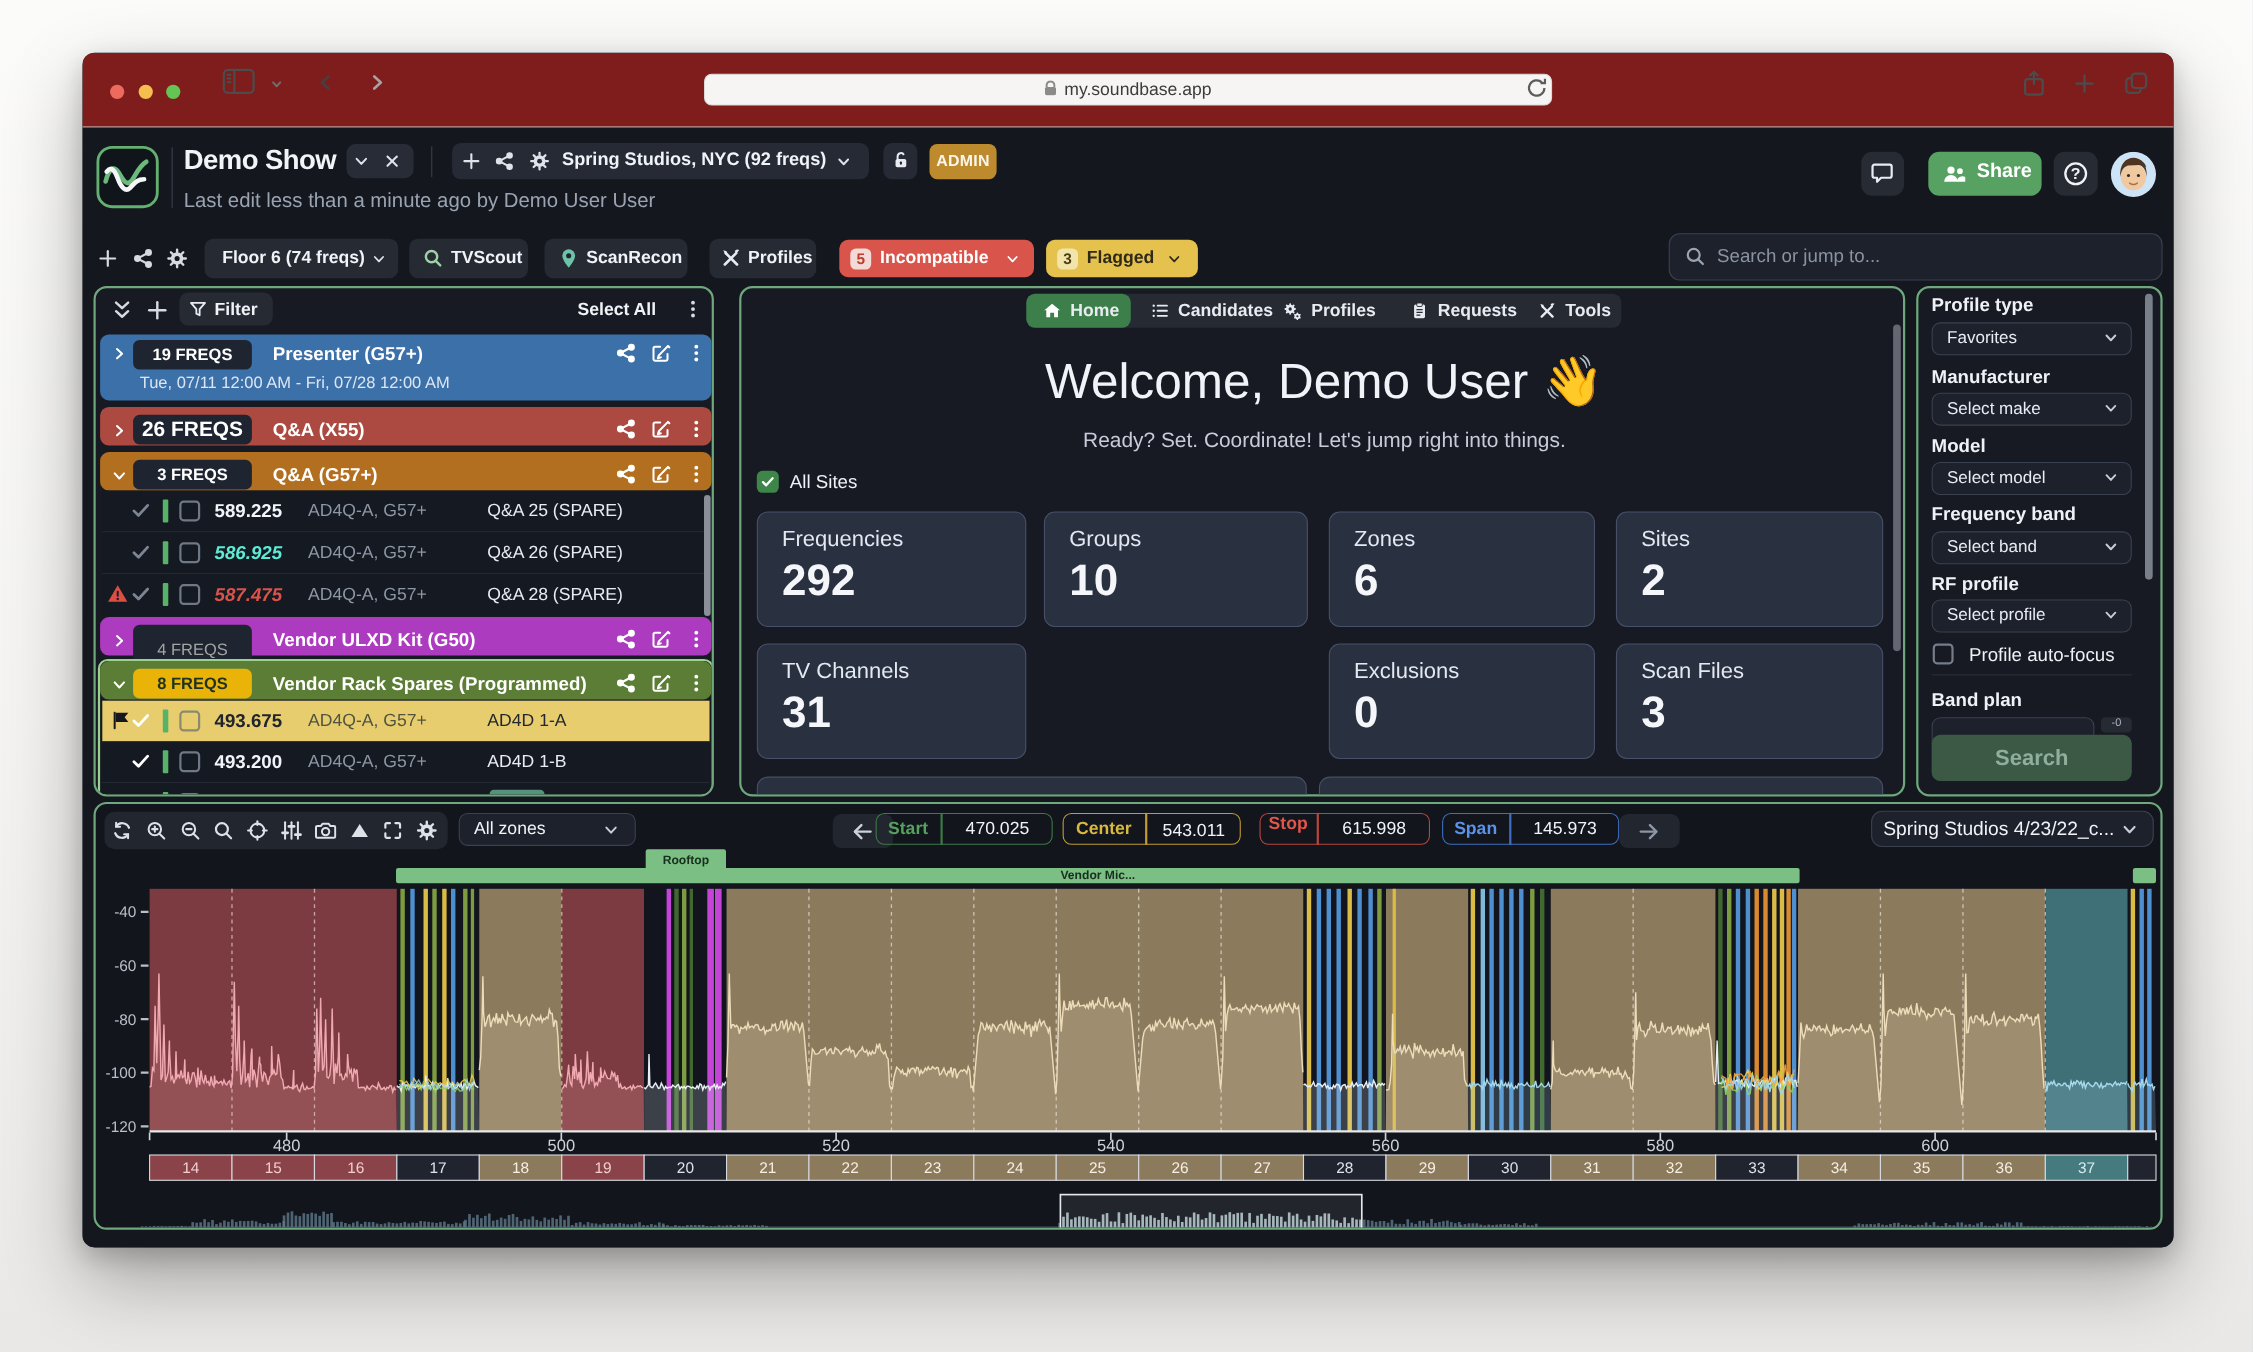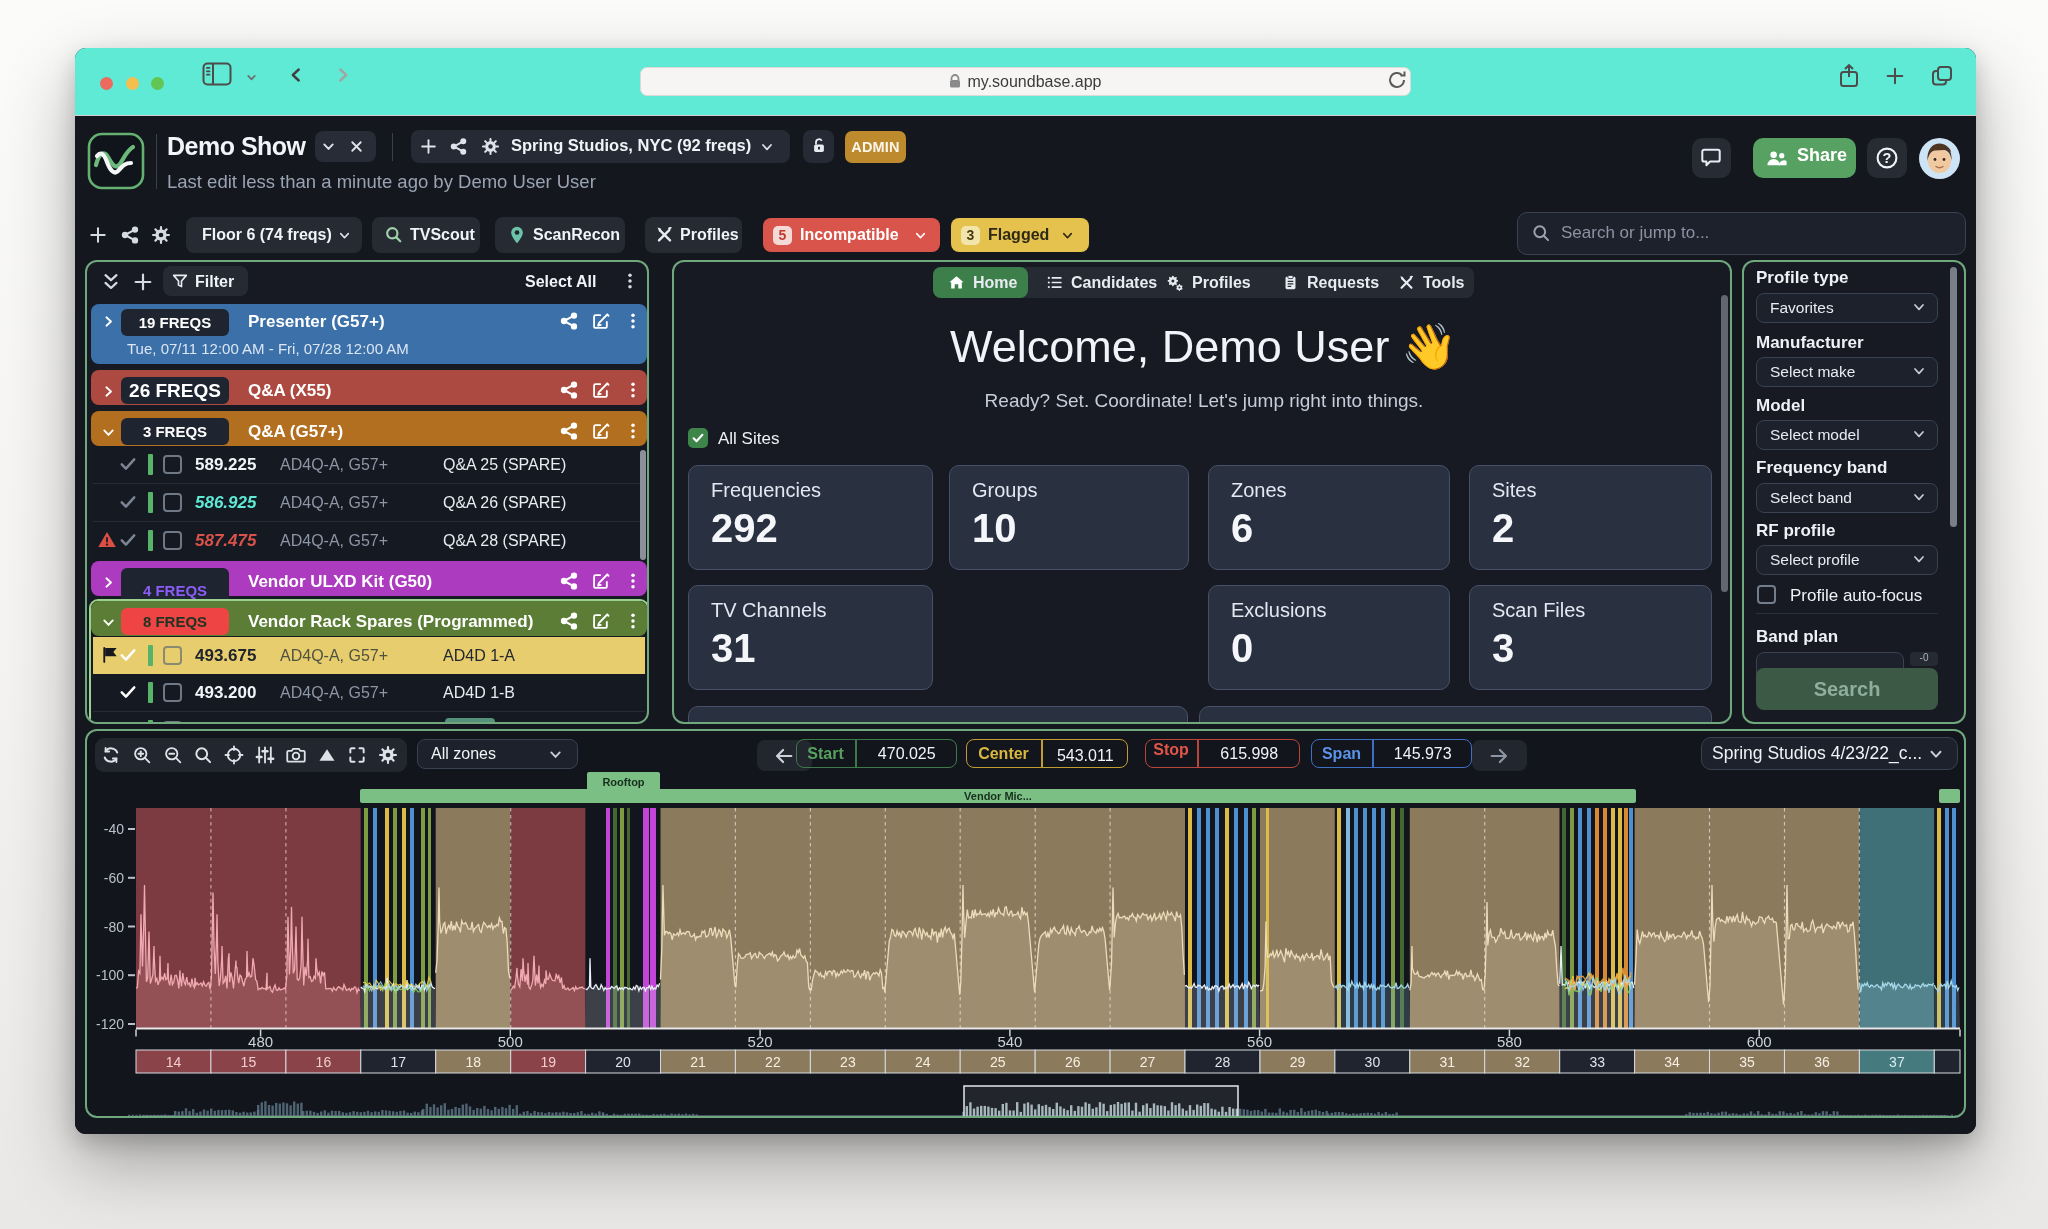--- a/index.html
+++ b/index.html
@@ -1,19 +1,19 @@
 <!DOCTYPE html>
 <html><head><meta charset="utf-8"><title>soundbase</title><style>
 *{margin:0;padding:0;box-sizing:border-box}
 html,body{width:2048px;height:1229px;overflow:hidden}
 body{font-family:"Liberation Sans",sans-serif;background:linear-gradient(180deg,#fbfbfa 0%,#f4f3f2 55%,#e9e8e7 100%);position:relative}
 .abs{position:absolute}
 .win{position:absolute;left:75px;top:48px;width:1901px;height:1086px;border-radius:11px;overflow:hidden;
  box-shadow:0 30px 70px rgba(0,0,0,.30),0 8px 22px rgba(0,0,0,.18);background:#14171e}
-.chrome{position:absolute;left:0;top:0;width:100%;height:68px;background:#5eead4;border-bottom:1px solid #d3d1d0}
+.chrome{position:absolute;left:0;top:0;width:100%;height:68px;background:#7f1d1d;border-bottom:1px solid #d3d1d0}
 .tl{position:absolute;top:28.5px;width:13px;height:13px;border-radius:50%}
 .urlbar{position:absolute;left:565px;top:19px;width:771px;height:29px;border-radius:7px;background:#f7f5f4;border:1px solid #dcdad9;
  text-align:center;line-height:27px;font-size:16px;color:#3c3c3c}
 .app{position:absolute;left:0;top:68px;width:1901px;height:1018px;background:#14171e}
 .panel{position:absolute;background:#171a22;border:2px solid #6fa87d;border-radius:12px;overflow:hidden}
 .card{position:absolute;background:#293040;border:1.5px solid #475068;border-radius:10px}
 .card .lb{position:absolute;left:22px;top:13px;font-size:20px;color:#e3e8f1}
 .card .num{position:absolute;left:22px;top:40px;font-size:40px;font-weight:bold;color:#f4f6fa}
 .tab{height:31px;display:flex;align-items:center;font-size:16px;font-weight:bold;color:#e8ecf2;gap:8px}
 </style></head><body>
@@ -429,21 +429,21 @@
         <div class="abs" style="left:108px;top:269px;font-size:17px;font-weight:bold;color:#d9534a;font-style:italic">587.475</div>
         <div class="abs" style="left:193px;top:270px;font-size:16px;color:#8d96a4">AD4Q-A, G57+</div>
         <div class="abs" style="left:356px;top:270px;font-size:16px;color:#e8ecf2">Q&amp;A 28 (SPARE)</div>
         <div class="abs" style="left:553px;top:188px;width:6px;height:110px;background:#8a8f99;border-radius:3px"></div>
         <div class="abs" style="left:4px;top:299px;width:556px;height:35px;background:#ad3bc0;border-radius:8px"></div>
         <div class="abs" style="left:13px;top:312px;"><svg width="17" height="17" viewBox="0 0 17 17" style="">
             <g transform="scale(0.7083333333333334)">
               <polyline points="9,6 15.5,12 9,18" fill="none" stroke="#fff" stroke-width="2.6" stroke-linecap="round" stroke-linejoin="round"></polyline>
             </g>
           </svg></div>
-        <div class="abs" style="left:34px;top:306px;width:108px;height:44px;background:#1e2531;border-radius:6px;display:flex;align-items:center;justify-content:center;font-size:15px;font-weight:bold;color:#8b5cf6">4 FREQS</div>
+        <div class="abs" style="left:34px;top:306px;width:108px;height:44px;background:#1e2531;border-radius:6px;display:flex;align-items:center;justify-content:center;font-size:15px;font-weight:normal;color:#a3a3a3">4 FREQS</div>
         <div class="abs" style="left:161px;top:310px;font-size:17px;font-weight:bold;color:#fff">Vendor ULXD Kit (G50)</div>
         <div class="abs" style="left:472px;top:309px;"><svg width="20" height="20" viewBox="0 0 20 20" style="">
             <g transform="scale(0.8333333333333334)">
               <g stroke="#fff" stroke-width="2.4" fill="#fff">
                 <circle cx="18" cy="5.5" r="2.6"></circle>
                 <circle cx="6" cy="12" r="2.6"></circle>
                 <circle cx="18" cy="18.5" r="2.6"></circle>
                 <line x1="8.3" y1="10.8" x2="15.7" y2="6.8"></line>
                 <line x1="8.3" y1="13.2" x2="15.7" y2="17.2"></line>
               </g>
@@ -462,21 +462,21 @@
               <circle cx="12" cy="19" r="2.1"></circle>
             </g>
           </svg></div>
         <div class="abs" style="left:2px;top:337px;width:560px;height:132px;border:2px solid #9ad18f;border-radius:9px"></div>
         <div class="abs" style="left:4px;top:339px;width:556px;height:35px;background:#5c7d35;border-radius:8px"></div>
         <div class="abs" style="left:13px;top:352px;"><svg width="17" height="17" viewBox="0 0 17 17" style="">
             <g transform="scale(0.7083333333333334)">
               <polyline points="6,9 12,15.5 18,9" fill="none" stroke="#fff" stroke-width="2.6" stroke-linecap="round" stroke-linejoin="round"></polyline>
             </g>
           </svg></div>
-        <div class="abs" style="left:34px;top:346px;width:108px;height:27px;background:#ef4444;border-radius:6px;display:flex;align-items:center;justify-content:center;font-size:15px;font-weight:bold;color:#1e3322">8 FREQS</div>
+        <div class="abs" style="left:34px;top:346px;width:108px;height:27px;background:#eab308;border-radius:6px;display:flex;align-items:center;justify-content:center;font-size:15px;font-weight:bold;color:#1e3322">8 FREQS</div>
         <div class="abs" style="left:161px;top:350px;font-size:17px;font-weight:bold;color:#fff">Vendor Rack Spares (Programmed)</div>
         <div class="abs" style="left:472px;top:349px;"><svg width="20" height="20" viewBox="0 0 20 20" style="">
             <g transform="scale(0.8333333333333334)">
               <g stroke="#fff" stroke-width="2.4" fill="#fff">
                 <circle cx="18" cy="5.5" r="2.6"></circle>
                 <circle cx="6" cy="12" r="2.6"></circle>
                 <circle cx="18" cy="18.5" r="2.6"></circle>
                 <line x1="8.3" y1="10.8" x2="15.7" y2="6.8"></line>
                 <line x1="8.3" y1="13.2" x2="15.7" y2="17.2"></line>
               </g>

